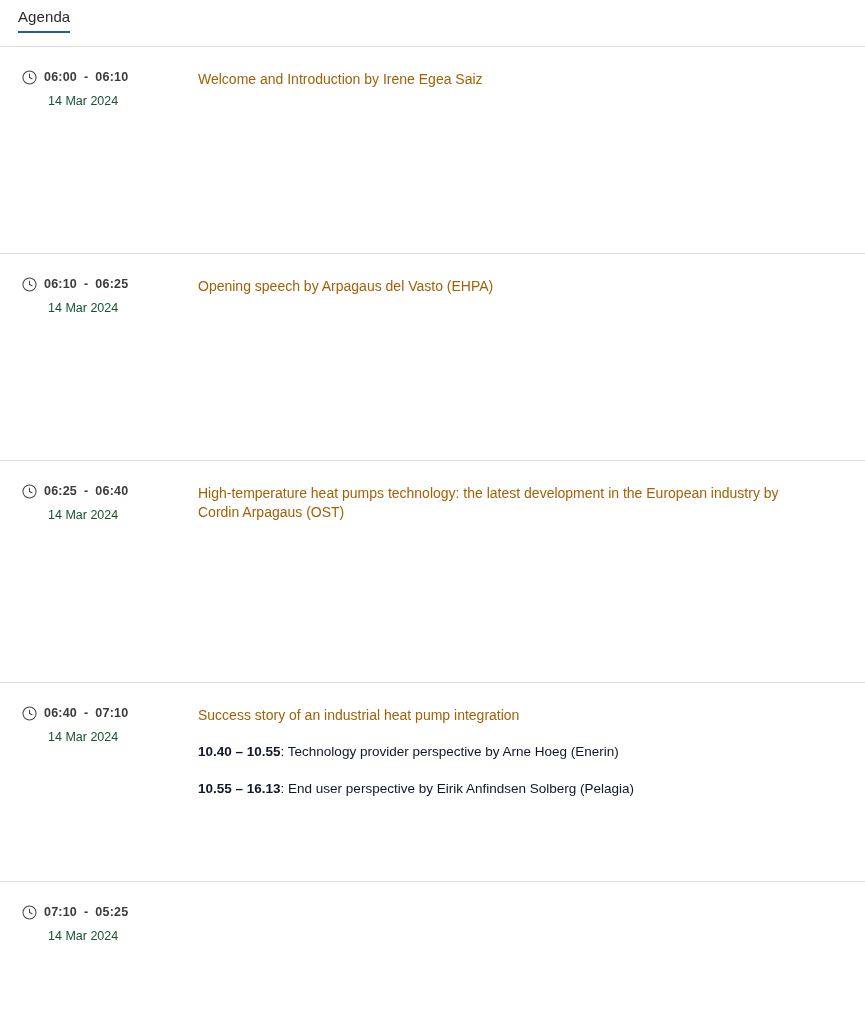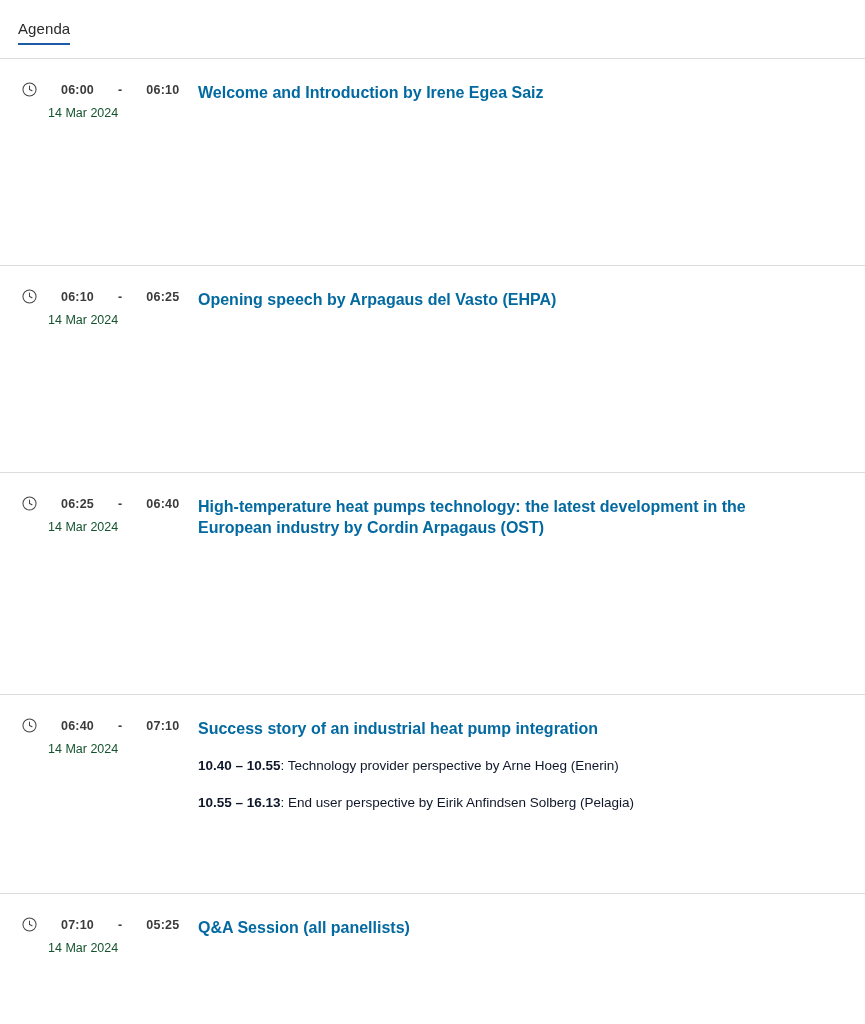--- a/index.html
+++ b/index.html
@@ -12,21 +12,20 @@
     height: 1024px;
     font-family: "Liberation Sans", sans-serif;
     color: #333333;
     overflow: hidden;
   }
   .page {
     position: relative;
     width: 865px;
     height: 720px;
     box-sizing: border-box;
-    margin-top: 12px;
   }
 
   
   .tabs {
     padding: 8px 0 0 18px;
   }
   .tab {
     display: inline-block;
     font-size: 15px;
     color: #2a2a2a;
@@ -46,22 +45,22 @@
     padding: 22px 26px 0 22px;
     box-sizing: border-box;
   }
   .time-col {
     width: 176px;
     flex: 0 0 176px;
     padding-top: 1px;
   }
   .time-line {
     display: flex;
-    align-items: center;
-    gap: 24px;
+    align-items: flex-start;
+    gap: 7px;
   }
   .clock-icon {
     width: 15px;
     height: 15px;
     flex: 0 0 15px;
     display: block;
   }
   .time-text {
     font-size: 12.5px;
     font-weight: bold;
@@ -72,27 +71,26 @@
   .date-text {
     font-size: 12.5px;
     color: #14532d;
     margin: 9px 0 0 26px;
   }
   .content-col {
     flex: 1 1 auto;
     padding-top: 1px;
   }
   .session-title {
-    font-size: 16px;
-    color: #0369a1;
+    font-size: 14px;
+    color: #a16207;
     line-height: 1.33;
     text-decoration: none;
     display: block;
     max-width: 600px;
-    font-weight: bold;
   }
   .sub-item {
     font-size: 13.5px;
     color: #0f172a;
     margin-top: 18px;
     line-height: 1.4;
   }
   .sub-item b {
     font-weight: bold;
   }
@@ -214,19 +212,16 @@
               <line x1="8" y1="8" x2="8" y2="4.2" stroke="#444444" stroke-width="1.1" stroke-linecap="round"></line>
               <line x1="8" y1="8" x2="10.7" y2="9.4" stroke="#444444" stroke-width="1.1" stroke-linecap="round"></line>
             </svg>
           </span>
           <span class="time-text">07:10</span>
           <span class="time-text dash">-</span>
           <span class="time-text">05:25</span>
         </div>
         <div class="date-text">14 Mar 2024</div>
       </div>
-      <div class="content-col">
-        <a class="session-title" href="#">Q&amp;A Session (all panellists)</a>
-      </div>
     </div>
 
   </div>
 </div>
 
 </body></html>

